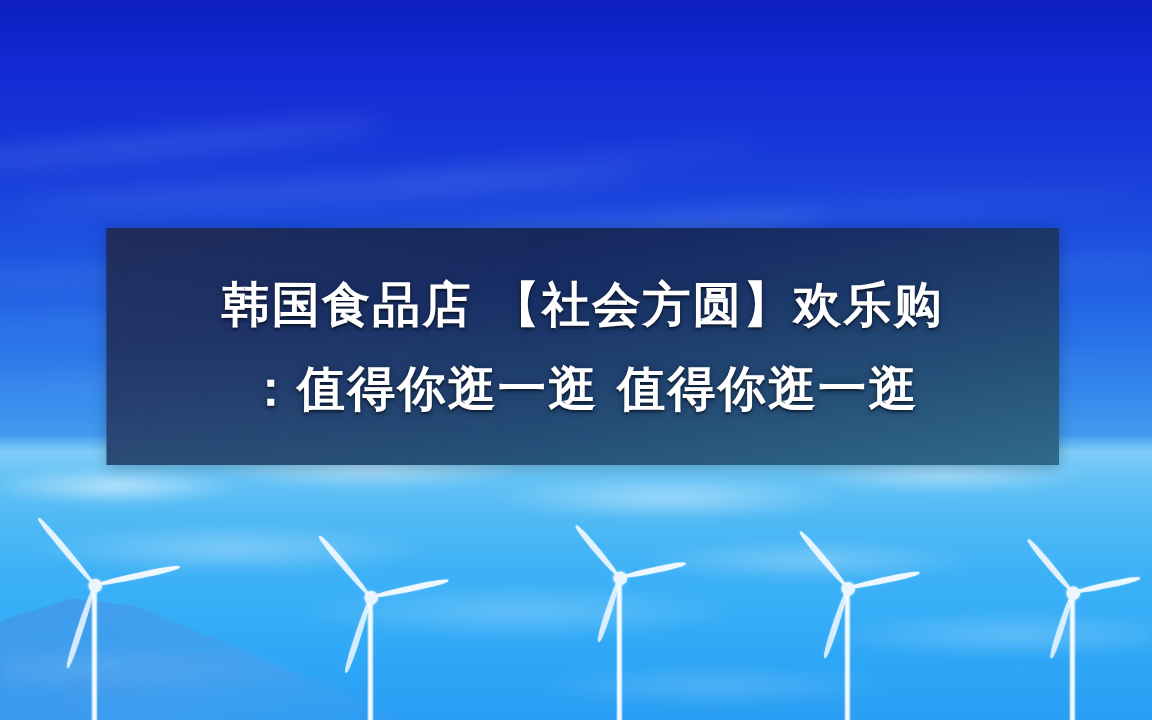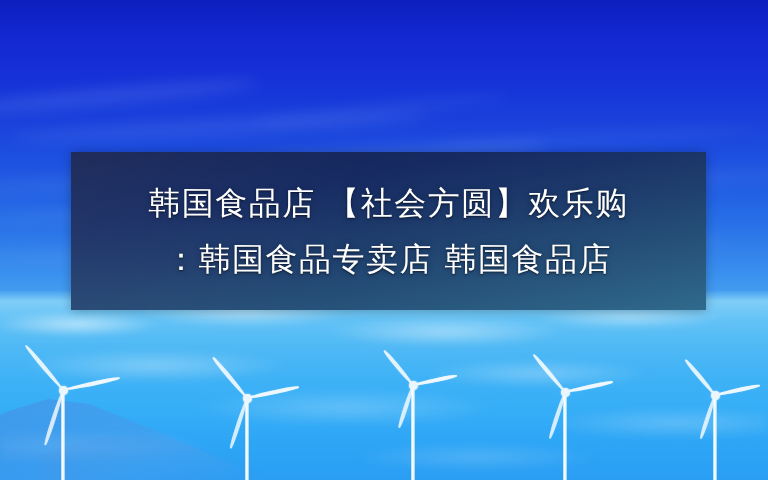--- a/index.html
+++ b/index.html
@@ -150,21 +150,21 @@
   }
 
   .tline {
     position:relative;
     color:#ffffff;
     font-family:"DejaVu Serif", "Liberation Serif", serif;
     font-size:32px;
     line-height:52px;
     letter-spacing:1.5px;
     white-space:nowrap;
-    font-weight:400;
+    font-weight:700;
     text-shadow:
        0 1px 2px rgba(0,0,0,.55),
        0 0 6px rgba(10,25,60,.45);
   }
 </style>
 </head>
 <body>
 
 <div id="stage">
 
@@ -218,16 +218,16 @@
         <div class="tower"></div>
         <div class="blade" style="height: 46.4px; margin-left: -2px; transform: rotate(18deg); opacity: 0.8;"></div>
         <div class="blade" style="height: 46.4px; margin-left: -2px; transform: rotate(140deg); opacity: 0.86;"></div>
         <div class="blade" style="height: 46.4px; margin-left: -2px; transform: rotate(258deg); opacity: 0.92;"></div>
         <div class="hub"></div>
       </div>
     </div>
 
   <div class="panel">
     <div class="tline">韩国食品店 【社会方圆】欢乐购</div>
-    <div class="tline">：韩国食品专卖店 韩国食品店</div>
+    <div class="tline">：值得你逛一逛 值得你逛一逛</div>
   </div>
 
 </div>
 
 </body></html>

